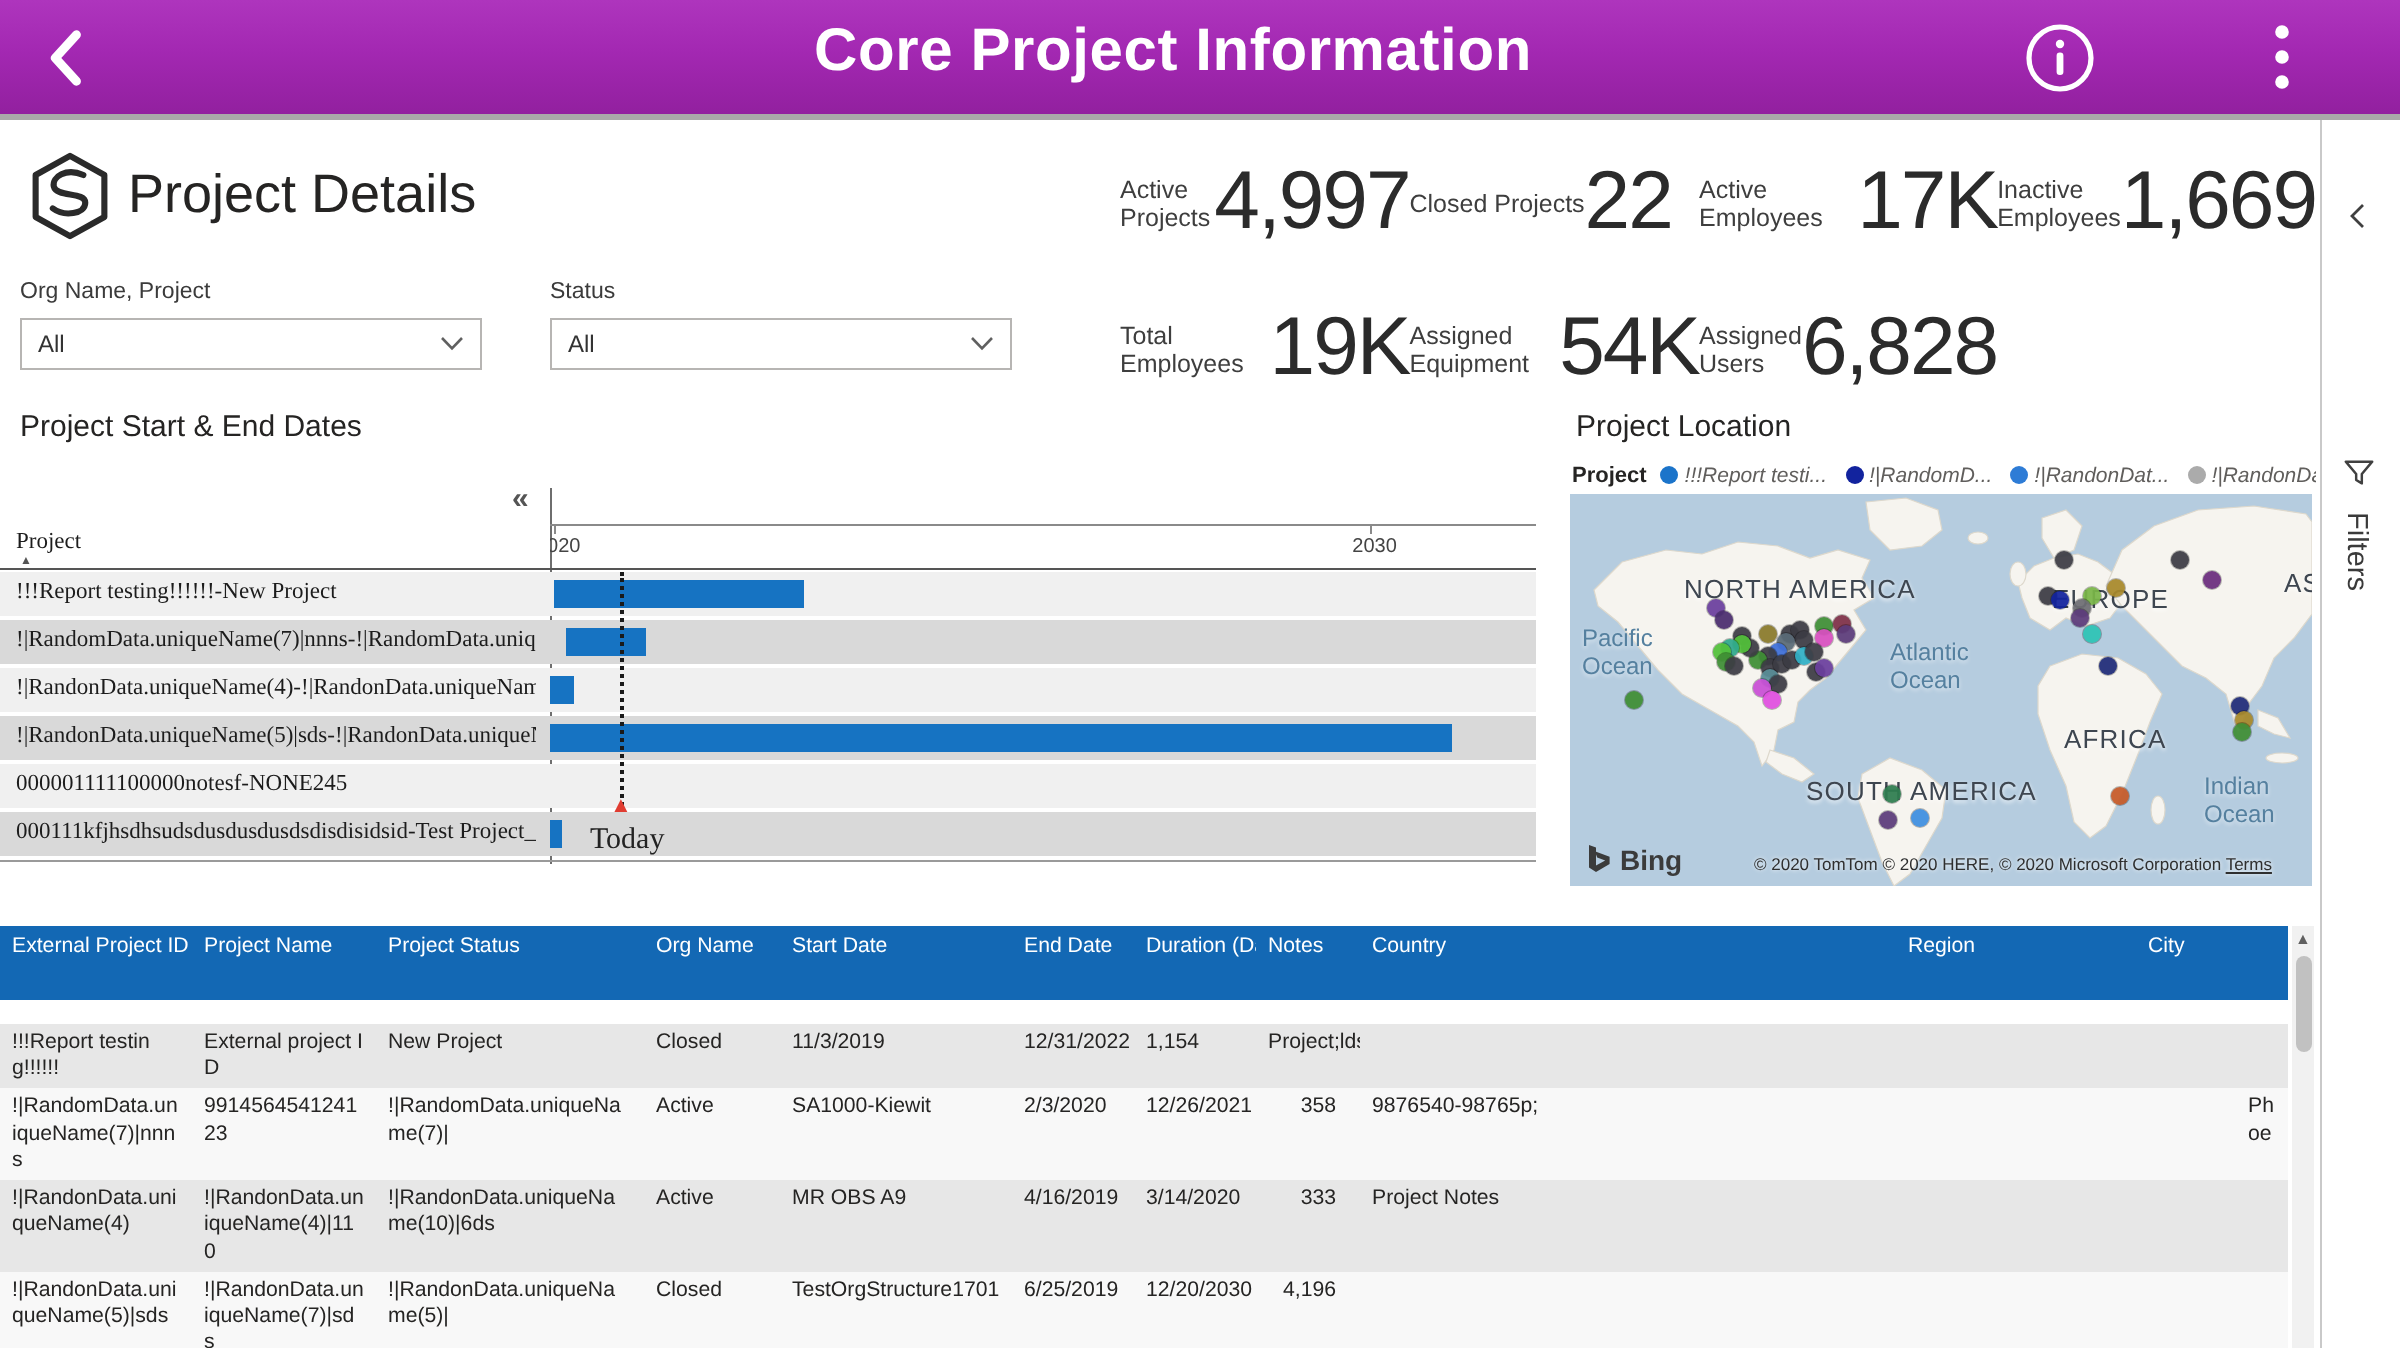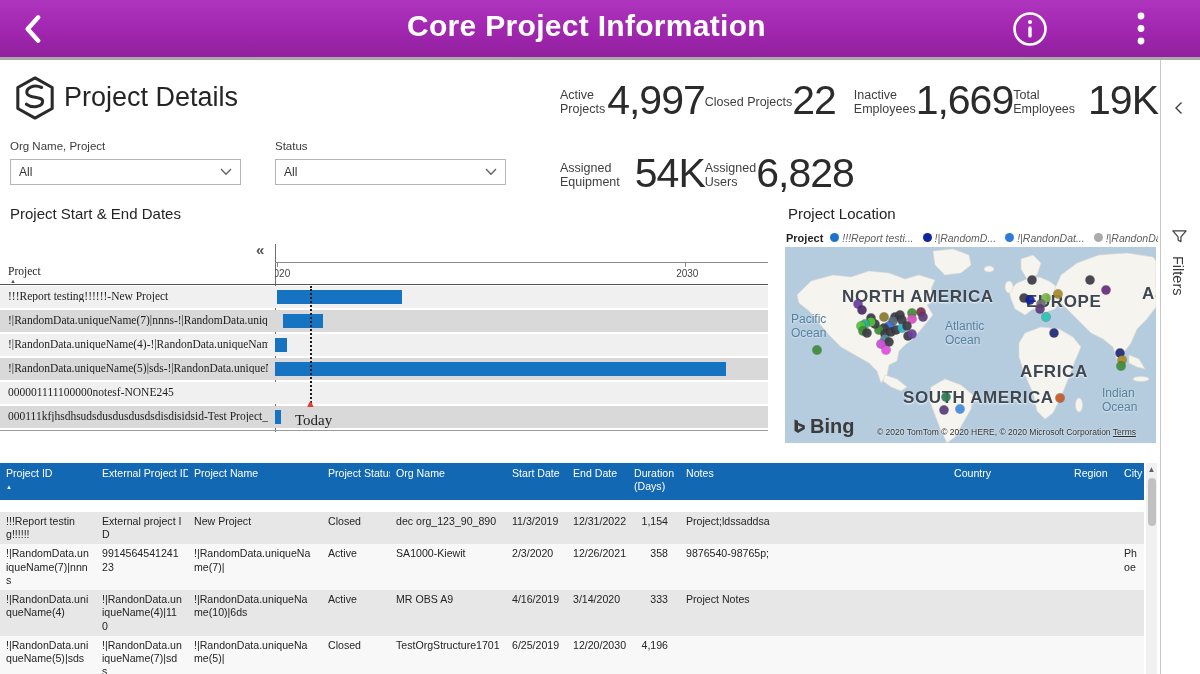--- a/index.html
+++ b/index.html
@@ -62,26 +62,26 @@
   .map-title{position:absolute;left:788px;top:205px;font-size:15px;color:#252423;}
   .map-legend{position:absolute;left:786px;top:229px;width:372px;height:17px;display:flex;
               align-items:center;gap:7px;overflow:hidden;}
   .legend-title{font-size:11px;font-weight:700;color:#252423;}
   .legend-item{display:inline-flex;align-items:center;gap:3px;cursor:pointer;}
   .legend-dot{width:9px;height:9px;border-radius:50%;flex:none;}
   .legend-label{font-size:10.5px;color:#605E5C;white-space:nowrap;}
   .map{position:absolute;left:785px;top:247px;width:371px;height:196px;background:#B5CCDF;overflow:hidden;}
   .mdot{position:absolute;width:9px;height:9px;border-radius:50%;transform:translate(-50%,-50%);
         opacity:.93;box-shadow:0 0 0 .5px rgba(0,0,0,.3);cursor:pointer;}
-  .m-cont{position:absolute;font-size:17px;font-weight:700;color:#3E4650;letter-spacing:.6px;
+  .m-cont{position:absolute;font-size:13px;font-weight:400;color:#3E4650;letter-spacing:.6px;
           text-shadow:0 1px 2px rgba(255,255,255,.9);white-space:nowrap;}
   .m-ocean{position:absolute;font-size:12px;color:#55809F;white-space:pre-line;line-height:1.15;
            text-shadow:0 1px 2px rgba(255,255,255,.6);}
   .bing{position:absolute;left:8px;bottom:5px;display:flex;align-items:center;gap:4px;
-        font-size:20px;font-weight:700;color:#3B3B3B;}
+        font-size:14px;font-weight:700;color:#3B3B3B;}
   .map-attrib{position:absolute;left:92px;bottom:6px;font-size:8.5px;color:#2F2F2F;
               text-shadow:0 0 2px #fff;white-space:nowrap;}
   .map-attrib a{color:#2F2F2F;text-decoration:underline;cursor:pointer;}
   
   .table{position:absolute;left:0;top:463px;width:1144px;bottom:0;overflow:hidden;}
   .t-head,.t-row{display:grid;grid-template-columns:96px 92px 134px 68px 116px 61px 61px 52px 268px 120px 50px 26px;}
   .t-head{background:#1368B4;color:#fff;min-height:37px;}
   .t-hcell{padding:4px 6px;font-size:10.6px;line-height:1.25;white-space:nowrap;overflow:hidden;cursor:pointer;position:relative;}
   .t-hcell:nth-child(8){white-space:normal;}
   .t-hcell .sort-asc{display:block;font-size:6px;line-height:1;margin-top:4px;}
@@ -153,20 +153,24 @@
   </div>
 
   <div class="kpi-grid" id="kpis">
       <div class="kpi">
         <div class="kpi-label">Active Projects</div>
         <div class="kpi-value">4,997</div>
       </div>
       <div class="kpi">
         <div class="kpi-label">Closed Projects</div>
         <div class="kpi-value">22</div>
+      </div>
+      <div class="kpi">
+        <div class="kpi-label">Active Employees</div>
+        <div class="kpi-value">17K</div>
       </div>
       <div class="kpi">
         <div class="kpi-label">Inactive Employees</div>
         <div class="kpi-value">1,669</div>
       </div>
       <div class="kpi">
         <div class="kpi-label">Total Employees</div>
         <div class="kpi-value">19K</div>
       </div>
       <div class="kpi">
@@ -283,21 +287,21 @@
         <path d="M1.5 0.5 L5 1.8 V10.8 L9.6 8.2 L5.6 6.7 L4.4 3.6 L11.8 6.4 V10 L5 14 L1.5 11.8 Z" fill="#3B3B3B"></path>
       </svg>
       <span>Bing</span>
     </div>
     <div class="map-attrib">
       <span>© 2020 TomTom © 2020 HERE, © 2020 Microsoft Corporation</span>
       <a>Terms</a>
     </div>
   <div class="m-cont" style="left: 57px; top: 40px;">NORTH AMERICA</div>
       <div class="m-cont" style="left: 241px; top: 45px;">EUROPE</div>
-      <div class="m-cont" style="left: 235px; top: 115px; text-align: center;">AFRICA</div>
+      <div class="m-cont" style="left: 247px; top: 115px; text-align: center;">AFRICA</div>
       <div class="m-cont" style="left: 118px; top: 141px;">SOUTH AMERICA</div>
       <div class="m-cont" style="left: 357px; top: 37px;">ASIA</div>
       <div class="m-ocean" style="left: 6px; top: 66px;">Pacific
 Ocean</div>
       <div class="m-ocean" style="left: 160px; top: 73px;">Atlantic
 Ocean</div>
       <div class="m-ocean" style="left: 317px; top: 140px;">Indian
 Ocean</div>
       <div class="mdot" style="left: 73px; top: 57px; background: rgb(107, 63, 158);"></div>
       <div class="mdot" style="left: 77px; top: 63px; background: rgb(74, 45, 110);"></div>
@@ -347,40 +351,38 @@
       <div class="mdot" style="left: 337px; top: 113px; background: rgb(168, 137, 43);"></div>
       <div class="mdot" style="left: 336px; top: 119px; background: rgb(63, 142, 53);"></div>
       <div class="mdot" style="left: 275px; top: 151px; background: rgb(198, 90, 40);"></div>
       <div class="mdot" style="left: 161px; top: 150px; background: rgb(46, 125, 79);"></div>
       <div class="mdot" style="left: 159px; top: 163px; background: rgb(92, 59, 122);"></div>
       <div class="mdot" style="left: 175px; top: 162px; background: rgb(62, 142, 224);"></div>
     </div>
 
   <div class="table">
     <div class="t-head" id="t-head">
-        <div class="t-hcell">Project ID<span class="sort-asc">▲</span></div>
         <div class="t-hcell">External Project ID</div>
         <div class="t-hcell">Project Name</div>
         <div class="t-hcell">Project Status</div>
         <div class="t-hcell">Org Name</div>
         <div class="t-hcell">Start Date</div>
         <div class="t-hcell">End Date</div>
         <div class="t-hcell">Duration (Days)</div>
         <div class="t-hcell">Notes</div>
         <div class="t-hcell">Country</div>
         <div class="t-hcell">Region</div>
         <div class="t-hcell">City</div>
       </div>
     <div class="t-body" id="t-body">
         <div class="t-row">
           <div class="t-cell">!!!Report testing!!!!!!</div>
           <div class="t-cell">External project ID</div>
           <div class="t-cell">New Project</div>
           <div class="t-cell">Closed</div>
-          <div class="t-cell">dec org_123_90_890</div>
           <div class="t-cell">11/3/2019</div>
           <div class="t-cell">12/31/2022</div>
           <div class="t-cell">1,154</div>
           <div class="t-cell">Project;ldssaddsa</div>
           <div class="t-cell"></div>
           <div class="t-cell"></div>
           <div class="t-cell"></div>
         </div>
         <div class="t-row">
           <div class="t-cell">!|RandomData.uniqueName(7)|nnns</div>

